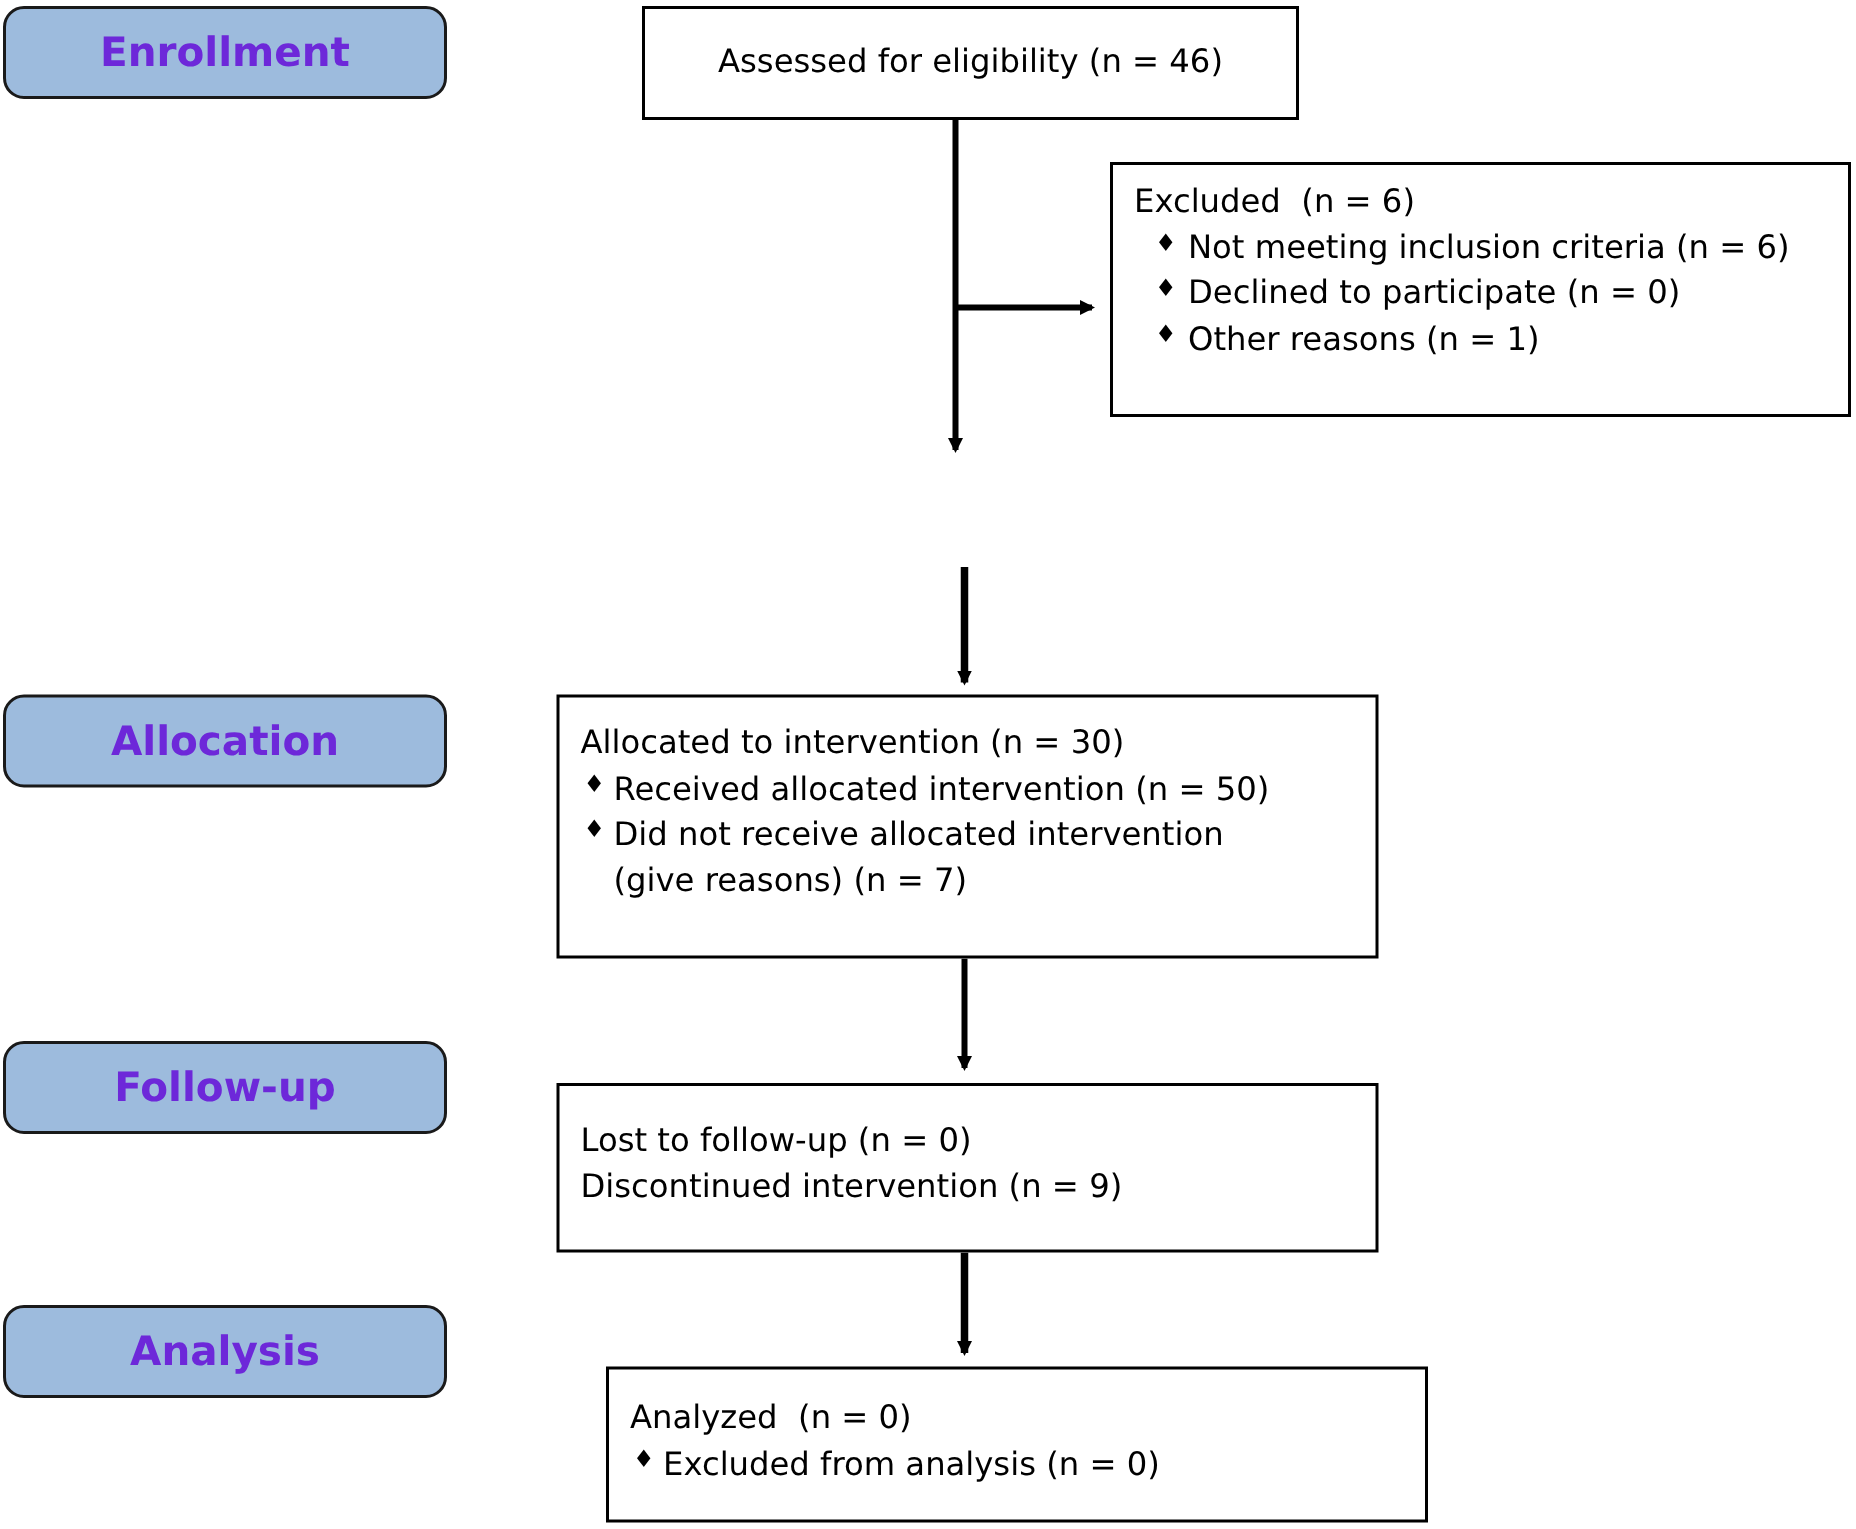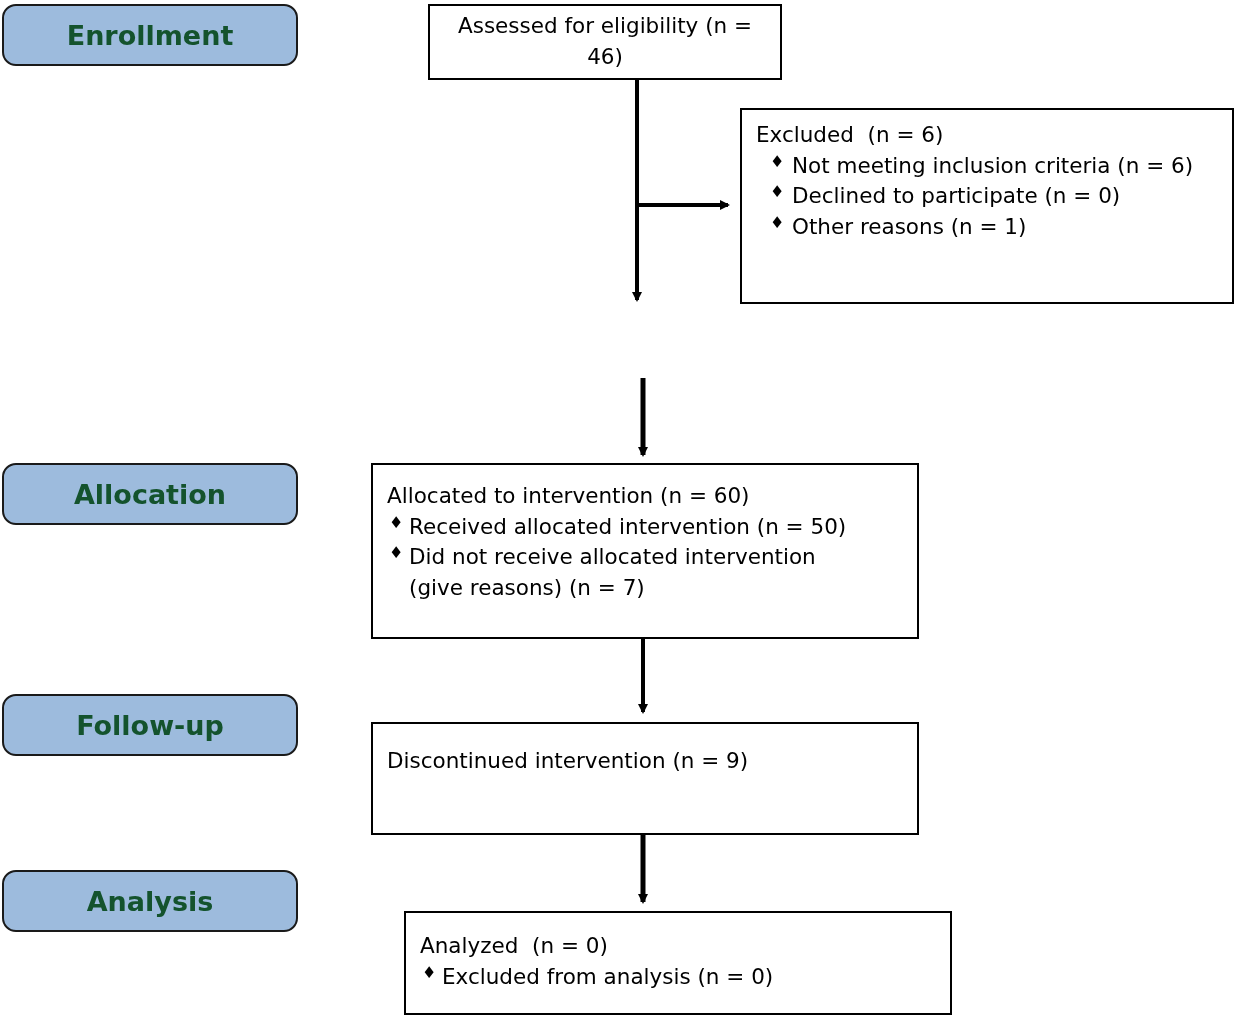--- a/index.html
+++ b/index.html
@@ -16,21 +16,21 @@
     width: 1237px;
     height: 1019px;
     overflow: hidden;
     background: #ffffff;
   }
   .stage-label {
     position: absolute;
     background: #9dbbdd;
     border: 2px solid #1a1a1a;
     border-radius: 14px;
-    color: #14532d;
+    color: #6d28d9;
     font-weight: bold;
     font-size: 27px;
     display: flex;
     align-items: center;
     justify-content: center;
     box-sizing: border-box;
   }
   .flow-box {
     position: absolute;
     background: #ffffff;
@@ -115,44 +115,45 @@
   </div>
 
   <div class="stage-label" style="left:2px; top:463px; width:296px; height:62px;">
     <span>Allocation</span>
   </div>
 
   <div class="stage-label" style="left:2px; top:870px; width:296px; height:62px;">
     <span>Analysis</span>
   </div>
 
-  <div class="flow-box center" style="left:428px; top:4px; width:354px; height:76px;">
+  <div class="flow-box center" style="left:428px; top:4px; width:438px; height:76px;">
     <span>Assessed for eligibility (n = 46)</span>
   </div>
 
-  <div class="flow-box" style="left:740px; top:108px; width:494px; height:196px; ">
+  <div class="flow-box" style="left:740px; top:108px; width:494px; height:170px; ">
     <span class="head">Excluded  (n = 6)</span>
     <ul class="bullets wide">
       <li>Not meeting inclusion criteria (n = 6)</li>
       <li>Declined to participate (n = 0)</li>
       <li>Other reasons (n = 1)</li>
     </ul>
   </div>
 
 
   <div class="flow-box" style="left:371px; top:463px; width:548px; height:176px; padding-top:16px;">
-    <span class="head">Allocated to intervention (n = 60)</span>
+    <span class="head">Allocated to intervention (n = 30)</span>
     <ul class="bullets">
       <li>Received allocated intervention (n = 50)</li>
       <li>Did not receive allocated intervention
 (give reasons) (n = 7)</li>
     </ul>
   </div>
 
   <div class="flow-box" style="left:371px; top:722px; width:548px; height:113px; padding-top:22px;">
+    <span class="head">Lost to follow-up (n = 0)</span>
     <span class="head">Discontinued intervention (n = 9)</span>
   </div>
 
   <div class="flow-box" style="left:371px; top:911px; width:548px; height:104px; padding-top:18px;margin-left:33px;">
     <span class="head">Analyzed  (n = 0)</span>
     <ul class="bullets">
       <li>Excluded from analysis (n = 0)</li>
     </ul>
   </div>
 

